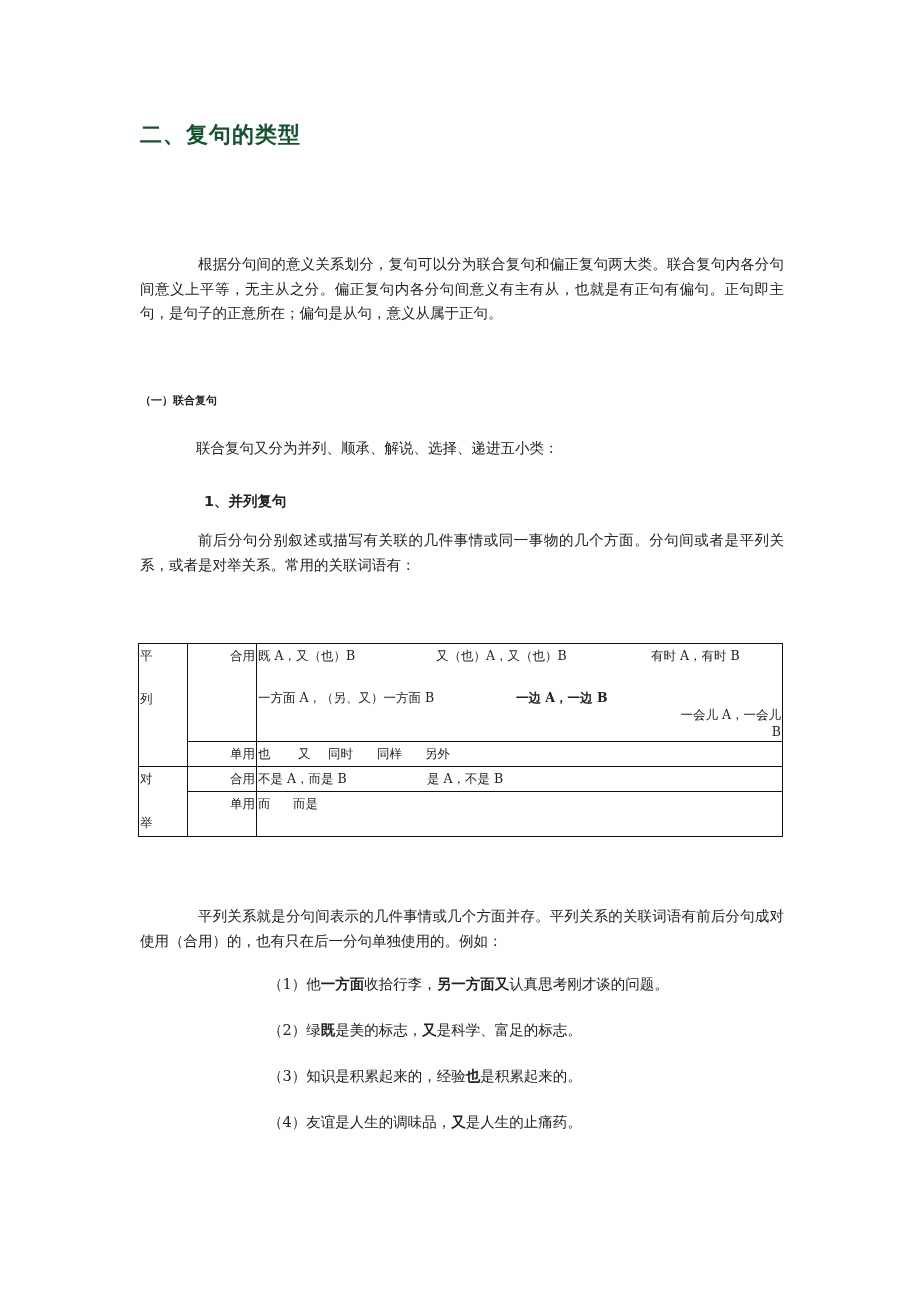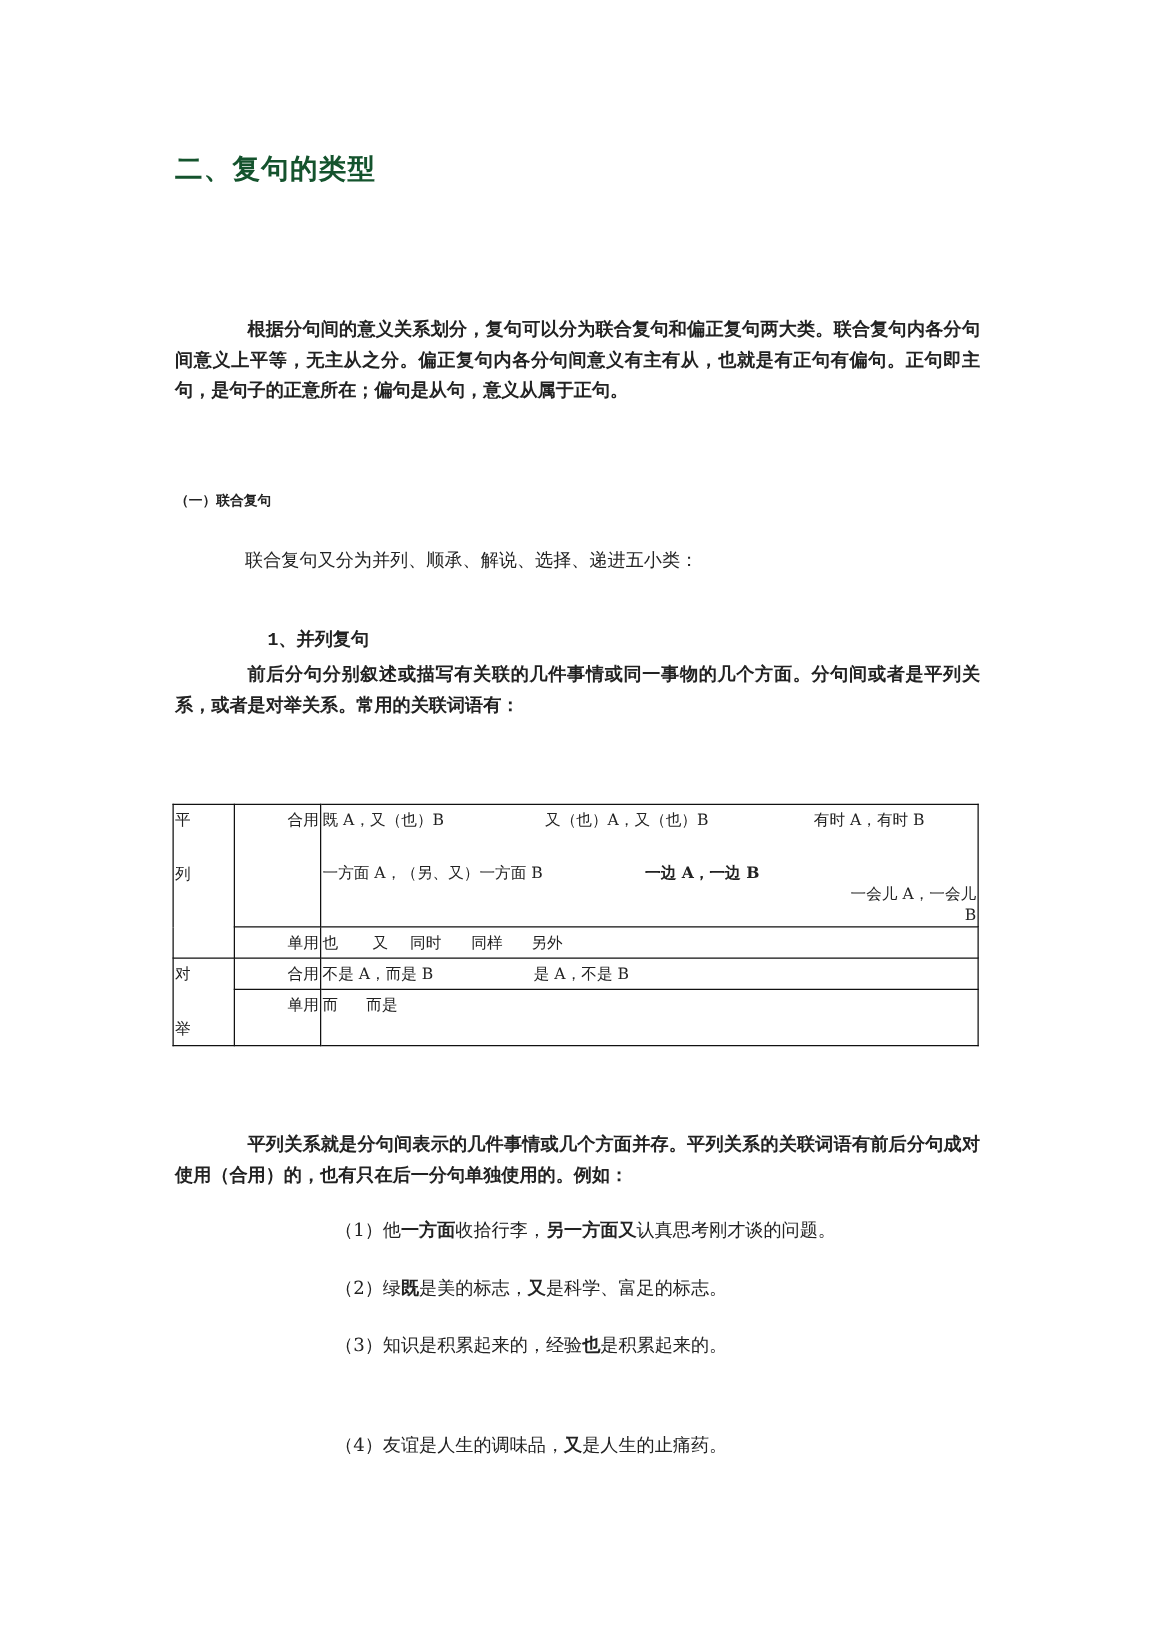--- a/index.html
+++ b/index.html
@@ -25,21 +25,20 @@
       color: #14532d;
       letter-spacing: 1px;
     }
     .para {
       left: 140px;
       width: 644px;
       font-size: 14.5px;
       line-height: 24.5px;
       text-align: justify;
       color: #222;
-      font-weight: bold;
     }
     .indent { text-indent: 58px; }
     .sec-heading {
       left: 140px;
       top: 393px;
       font-family: "DejaVu Sans", "Liberation Sans", sans-serif;
       font-size: 11px;
       font-weight: bold;
       color: #222;
     }
@@ -89,21 +88,21 @@
 <body>
 
 <h1 class="abs heading-main" style="margin:0;">二、复句的类型</h1>
 
 <p class="abs para indent" style="top:252px; margin:0;">根据分句间的意义关系划分，复句可以分为联合复句和偏正复句两大类。联合复句内各分句间意义上平等，无主从之分。偏正复句内各分句间意义有主有从，也就是有正句有偏句。正句即主句，是句子的正意所在；偏句是从句，意义从属于正句。</p>
 
 <h2 class="abs sec-heading" style="margin:0;">（一）联合复句</h2>
 
 <p class="abs line-text" style="left:196px; top:439px; margin:0;">联合复句又分为并列、顺承、解说、选择、递进五小类：</p>
 
-<h3 class="abs sub-heading" style="margin:18px;font-family:Liberation Mono, monospace;">1、并列复句</h3>
+<h3 class="abs sub-heading" style="margin:8px;">1、并列复句</h3>
 
 <p class="abs para indent" style="top:528px; margin:0;">前后分句分别叙述或描写有关联的几件事情或同一事物的几个方面。分句间或者是平列关系，或者是对举关系。常用的关联词语有：</p>
 
 <table class="conj">
   <tbody>
     <tr style="height:95px;">
       <td class="cat" rowspan="2">
         <span class="cat-top">平</span>
         <span class="cat-bottom" style="margin-top:26px;">列</span>
       </td>
@@ -165,15 +164,15 @@
 </p>
 
 <p class="abs example" style="top:1021px; margin:0;">
   <span>（2）</span><span>绿</span><b>既</b><span>是美的标志，</span><b>又</b><span>是科学、富足的标志。</span>
 </p>
 
 <p class="abs example" style="top:1067px; margin:0;">
   <span>（3）</span><span>知识是积累起来的，经验</span><b>也</b><span>是积累起来的。</span>
 </p>
 
-<p class="abs example" style="top:1147px; margin:0;">
+<p class="abs example" style="top:1113px; margin:0;">
   <span>（4）</span><span>友谊是人生的调味品，</span><b>又</b><span>是人生的止痛药。</span>
 </p>
 
 </body></html>

